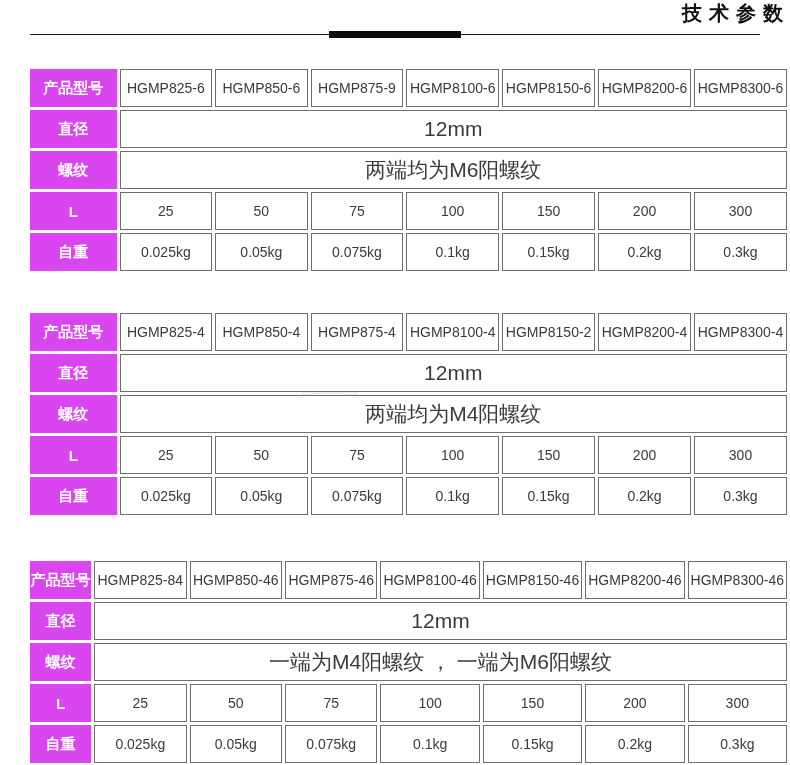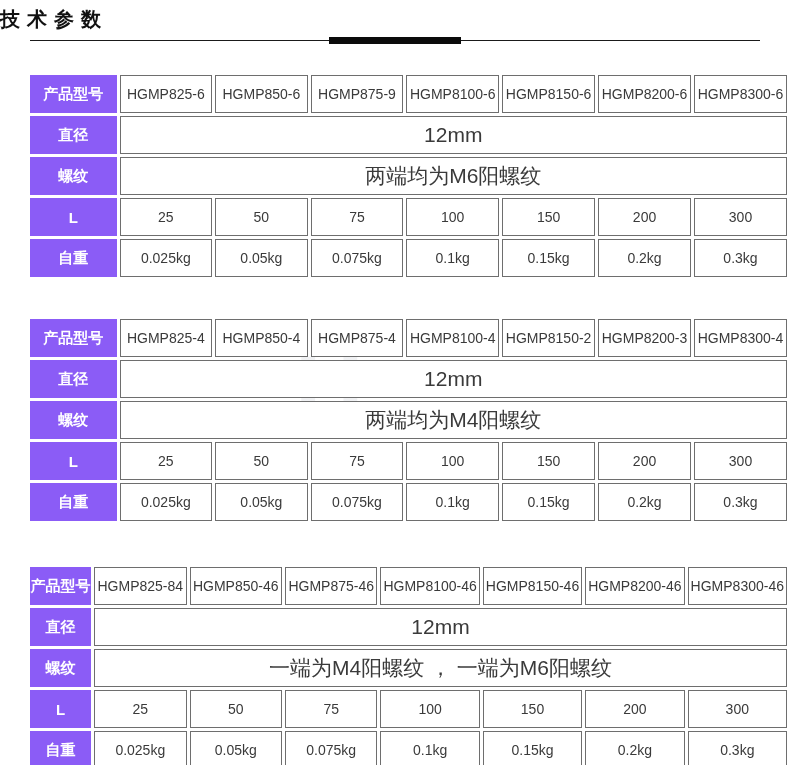--- a/index.html
+++ b/index.html
@@ -6,22 +6,21 @@
   body{
     width:790px;height:765px;
     background:#ffffff;
     font-family:"Liberation Sans","DejaVu Sans",sans-serif;
     color:#333;
     position:relative;
     overflow:hidden;
   }
   
   .title-wrap{
-    text-align:left;
-    padding-top:6px;
+    text-align:right;
   }
   .page-title{
     display:inline-block;
     font-size:20px;
     font-weight:bold;
     color:#111;
     letter-spacing:7px;
     margin:0;
   }
   .title-rule{
@@ -60,21 +59,21 @@
     margin-left:27px;
     position:relative;
     z-index:1;
   }
   .spec.t1{margin-top:27px;}
   .spec.t2{margin-top:36px;}
   .spec.t3{margin-top:40px;}
   .spec th{
     width:90px;
     height:36px;
-    background:#8b5cf6;
+    background:#d946ef;
     color:#ffffff;
     font-size:15px;
     font-weight:bold;
     text-align:center;
     vertical-align:middle;
     border:none;
     padding:0;
   }
   .spec td{
     width:87px;
@@ -150,21 +149,21 @@
 
 <table class="spec t2">
   <tbody>
       <tr>
     <th>产品型号</th>
     <td>HGMP825-4</td>
     <td>HGMP850-4</td>
     <td>HGMP875-4</td>
     <td>HGMP8100-4</td>
     <td>HGMP8150-2</td>
-    <td>HGMP8200-3</td>
+    <td>HGMP8200-4</td>
     <td>HGMP8300-4</td>
   </tr>
   <tr>
     <th>直径</th>
     <td class="merged" colspan="7">12mm</td>
   </tr>
   <tr>
     <th>螺纹</th>
     <td class="merged" colspan="7">两端均为M4阳螺纹</td>
   </tr>

